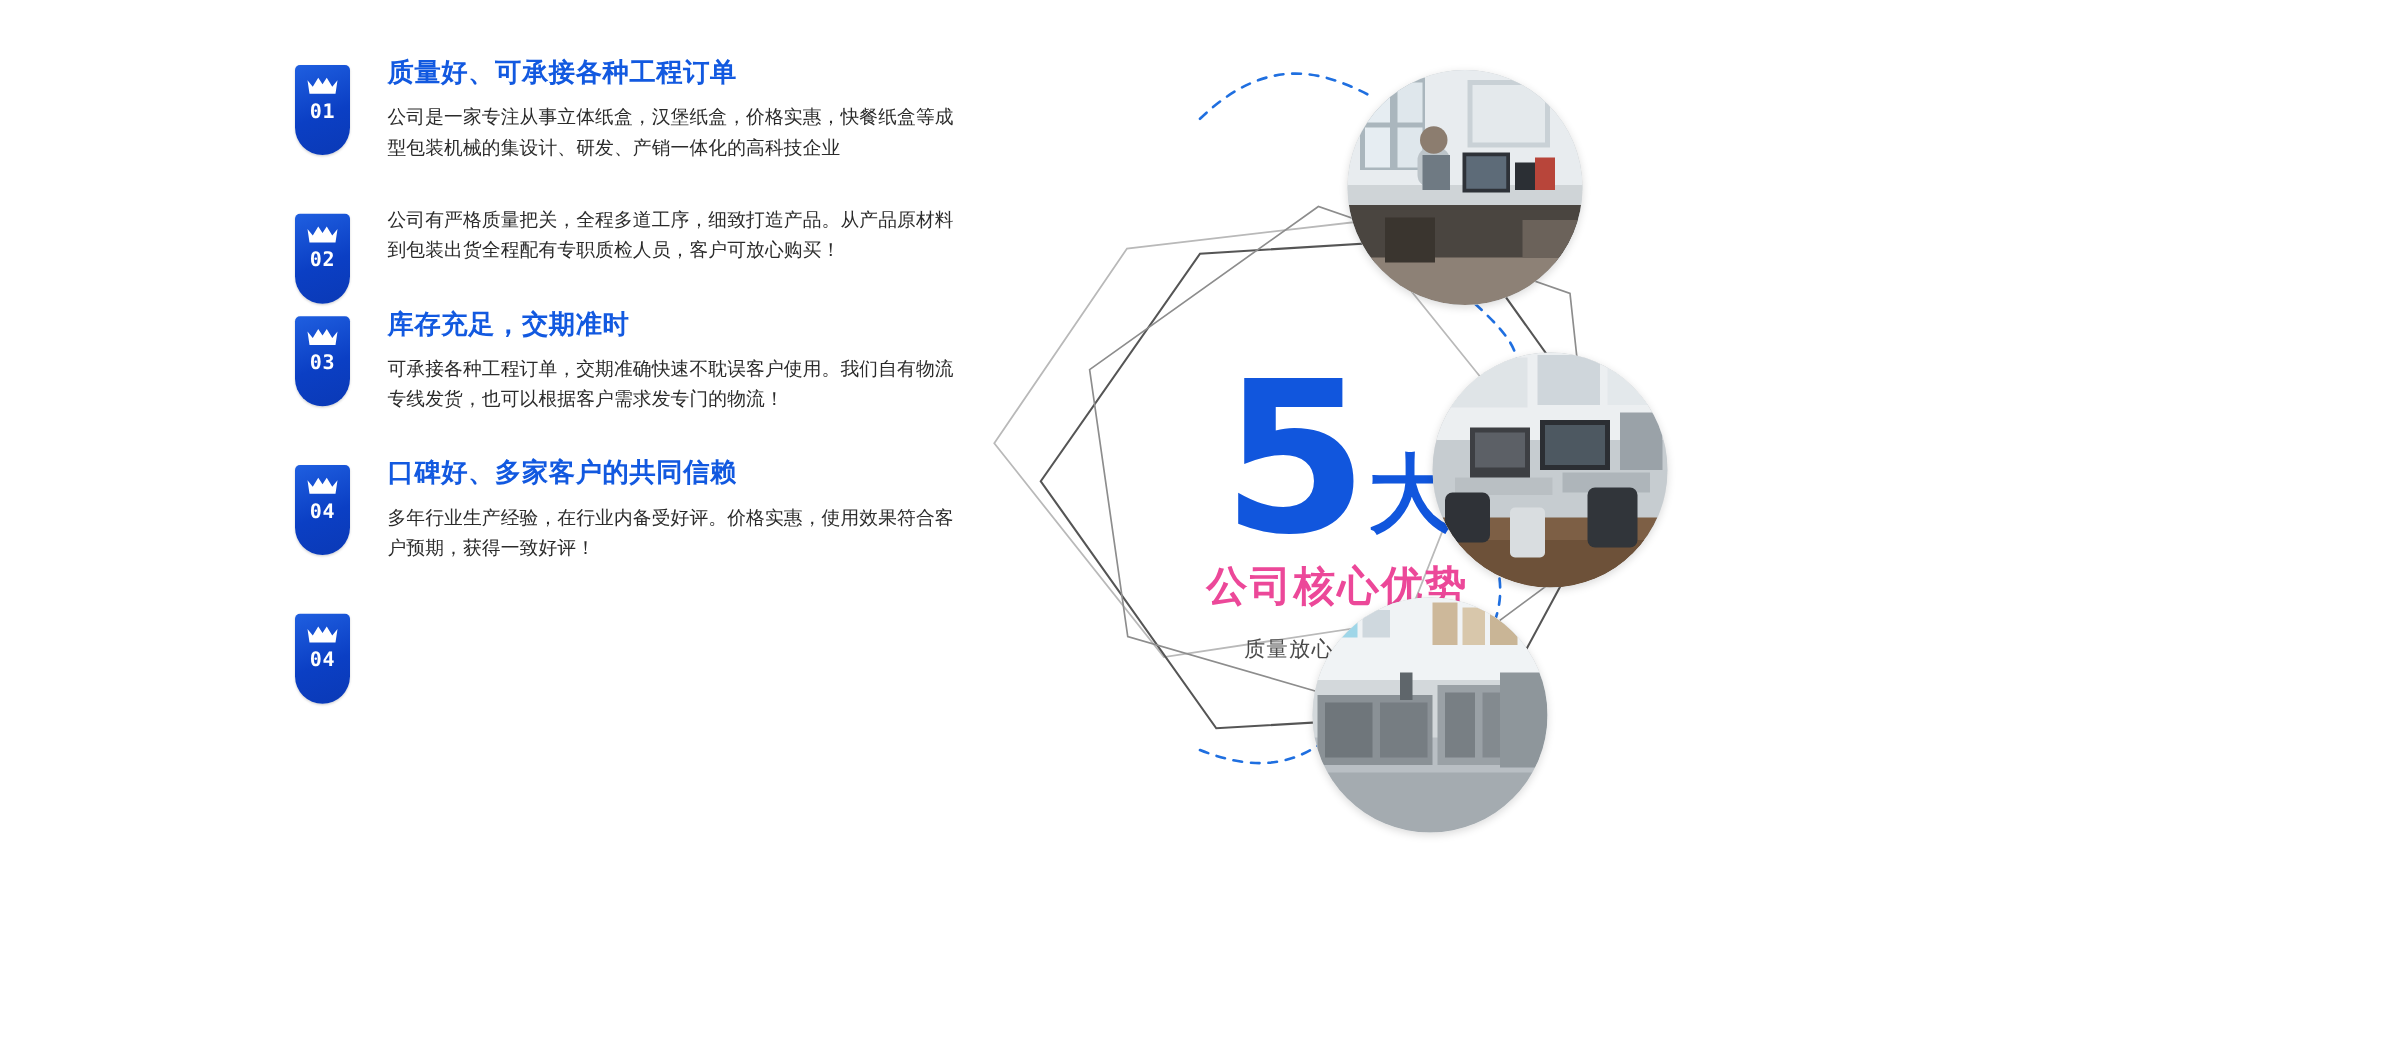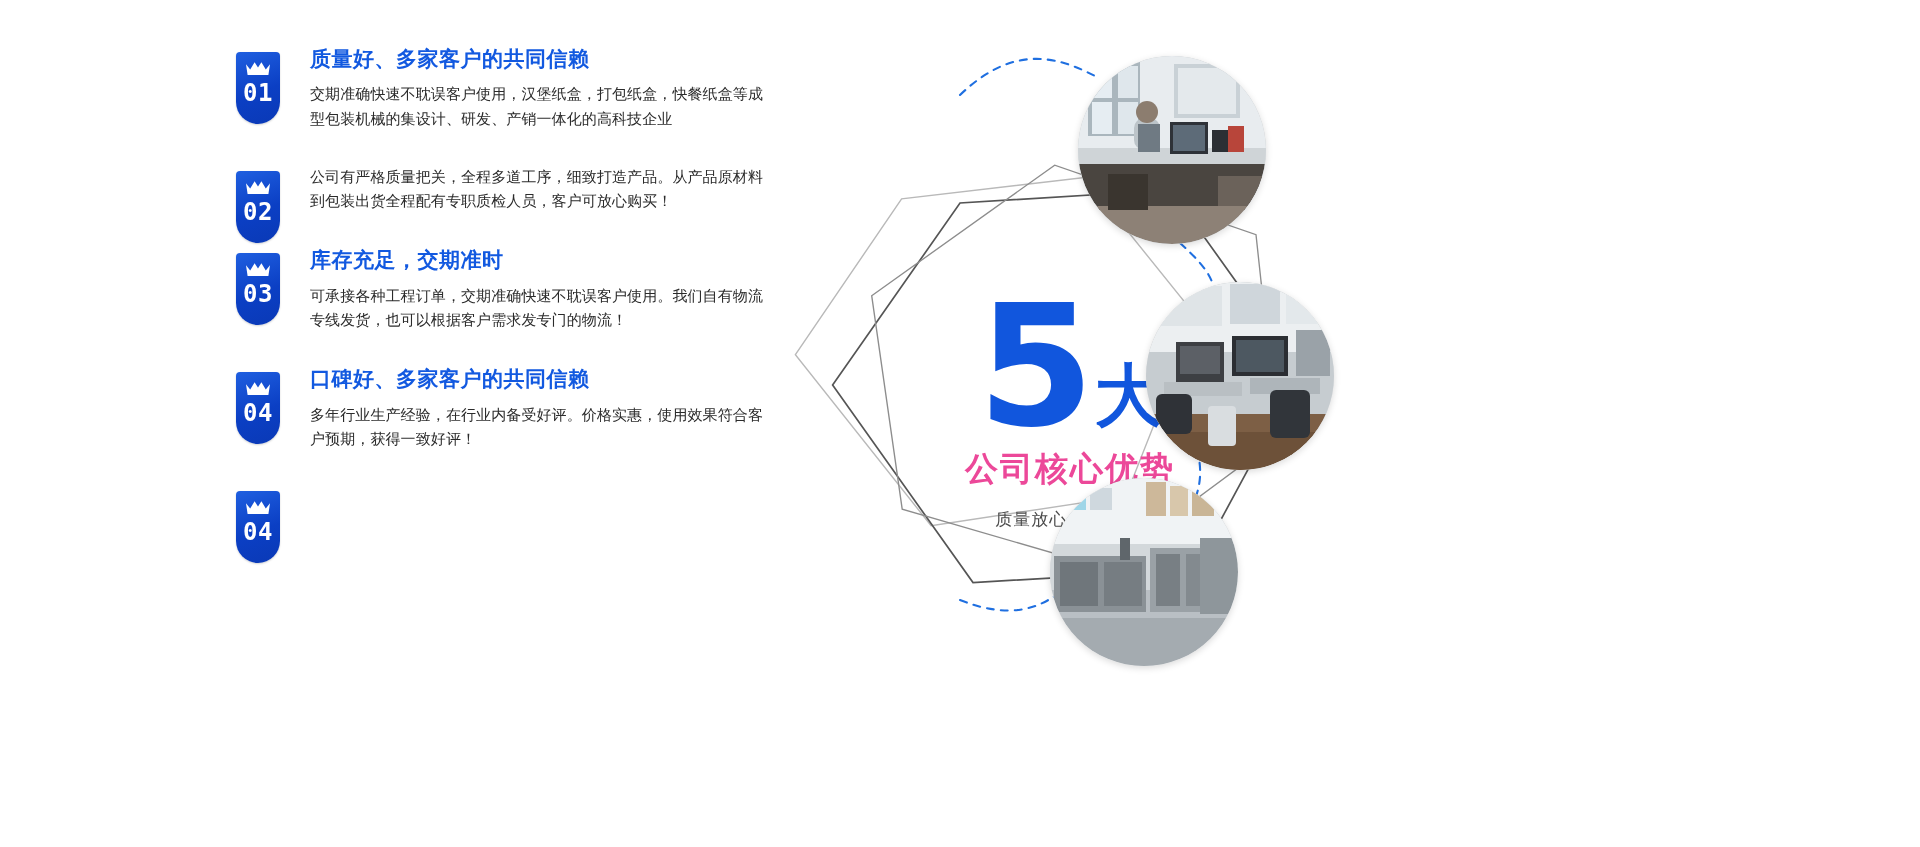--- a/index.html
+++ b/index.html
@@ -31,21 +31,21 @@
     display:flex;flex-direction:column;align-items:center;
     justify-content:flex-start;
   }
   .badge .crown{
     margin-top:9px;
     width:26px;height:16px;
     display:block;
   }
   .badge .num{
     color:#ffffff;
-    font-size:24px;
+    font-size:16px;
     font-weight:700;
     letter-spacing:.5px;
     line-height:1;
     margin-top:4px;
     font-family:"DejaVu Sans Mono","Liberation Mono",monospace;
   }
   .feature-title{
     color:#1259e0;
     font-size:21px;
     font-weight:700;
@@ -122,22 +122,22 @@
 
   <div id="feature-list">
 
     <div class="feature-item">
       <div class="badge">
         <svg class="crown" viewBox="0 0 26 16">
           <path d="M1 3.2 L5.2 8.4 L9.6 1.2 L13 6.4 L16.4 1.2 L20.8 8.4 L25 3.2 L23.4 14 L2.6 14 Z" fill="#ffffff"></path>
         </svg>
         <span class="num">01</span>
       </div>
-      <p class="feature-title">质量好、多家客户的共同信赖</p>
-      <p class="feature-desc">交期准确快速不耽误客户使用，汉堡纸盒，打包纸盒，快餐纸盒等成型包装机械的集设计、研发、产销一体化的高科技企业</p>
+      <p class="feature-title">质量好、可承接各种工程订单</p>
+      <p class="feature-desc">公司是一家专注从事立体纸盒，汉堡纸盒，价格实惠，快餐纸盒等成型包装机械的集设计、研发、产销一体化的高科技企业</p>
     </div>
 
     <div class="feature-item">
       <div class="badge">
         <svg class="crown" viewBox="0 0 26 16">
           <path d="M1 3.2 L5.2 8.4 L9.6 1.2 L13 6.4 L16.4 1.2 L20.8 8.4 L25 3.2 L23.4 14 L2.6 14 Z" fill="#ffffff"></path>
         </svg>
         <span class="num">02</span>
       </div>
       <p class="feature-desc">公司有严格质量把关，全程多道工序，细致打造产品。从产品原材料到包装出货全程配有专职质检人员，客户可放心购买！</p>

